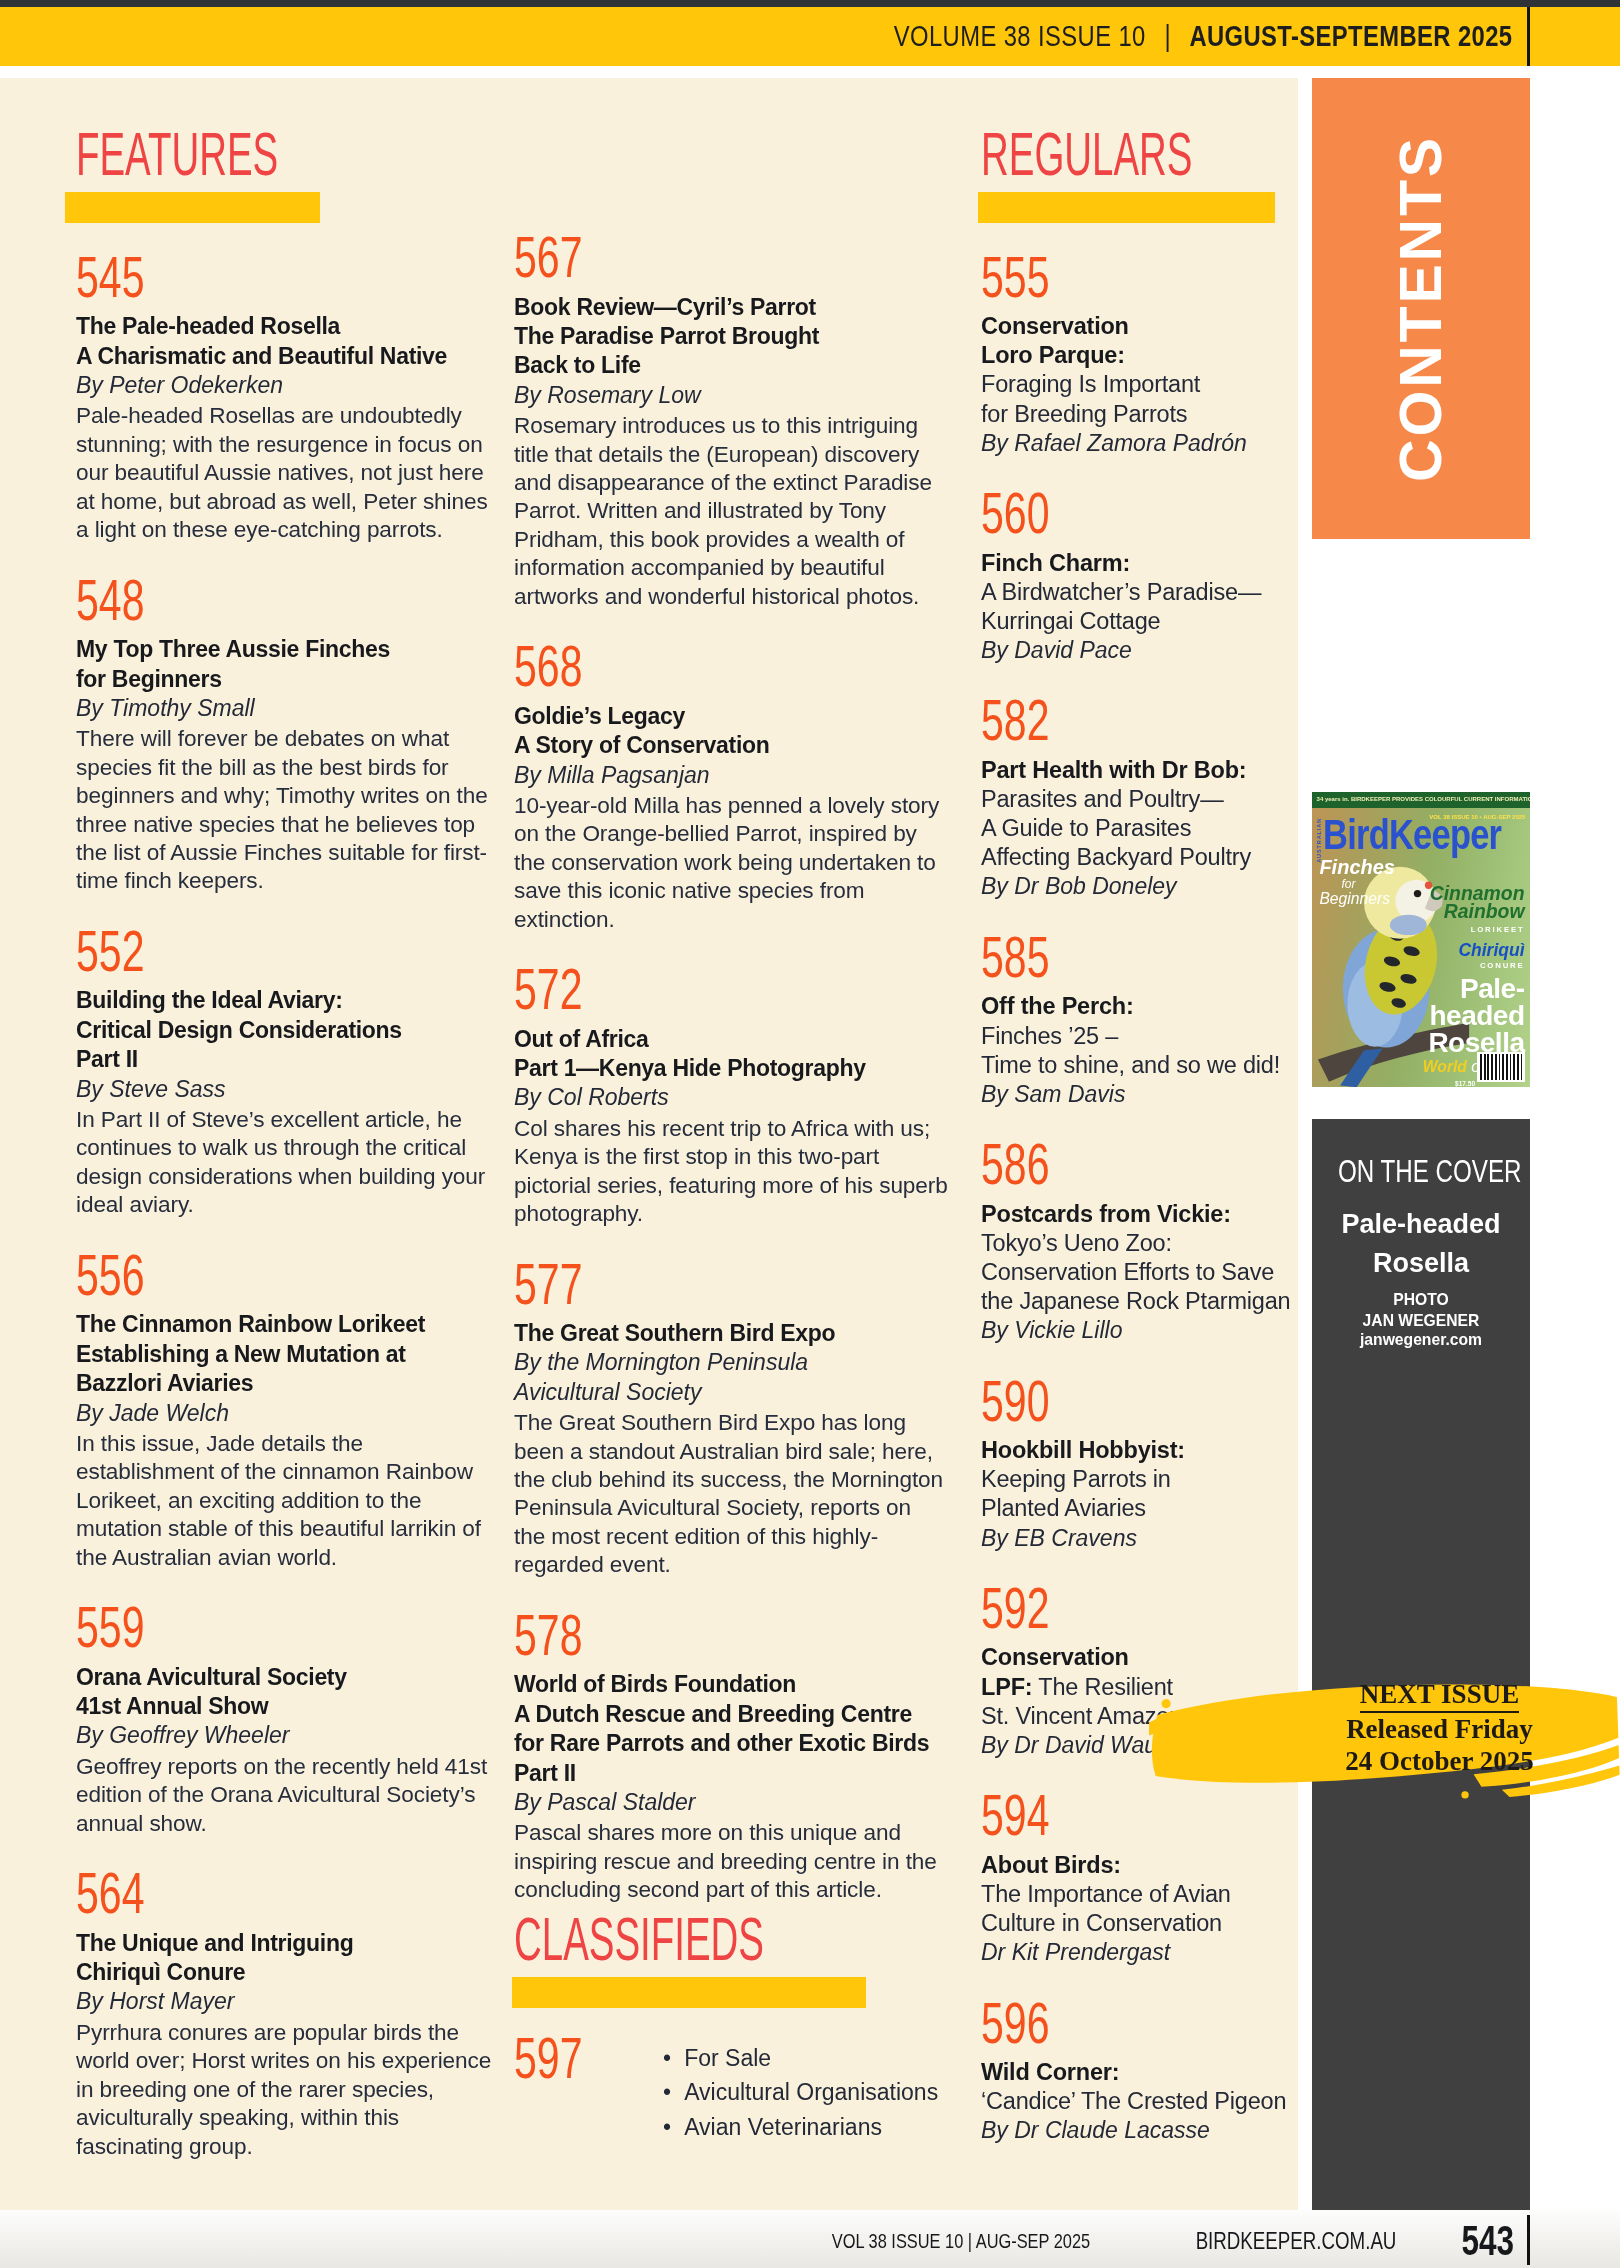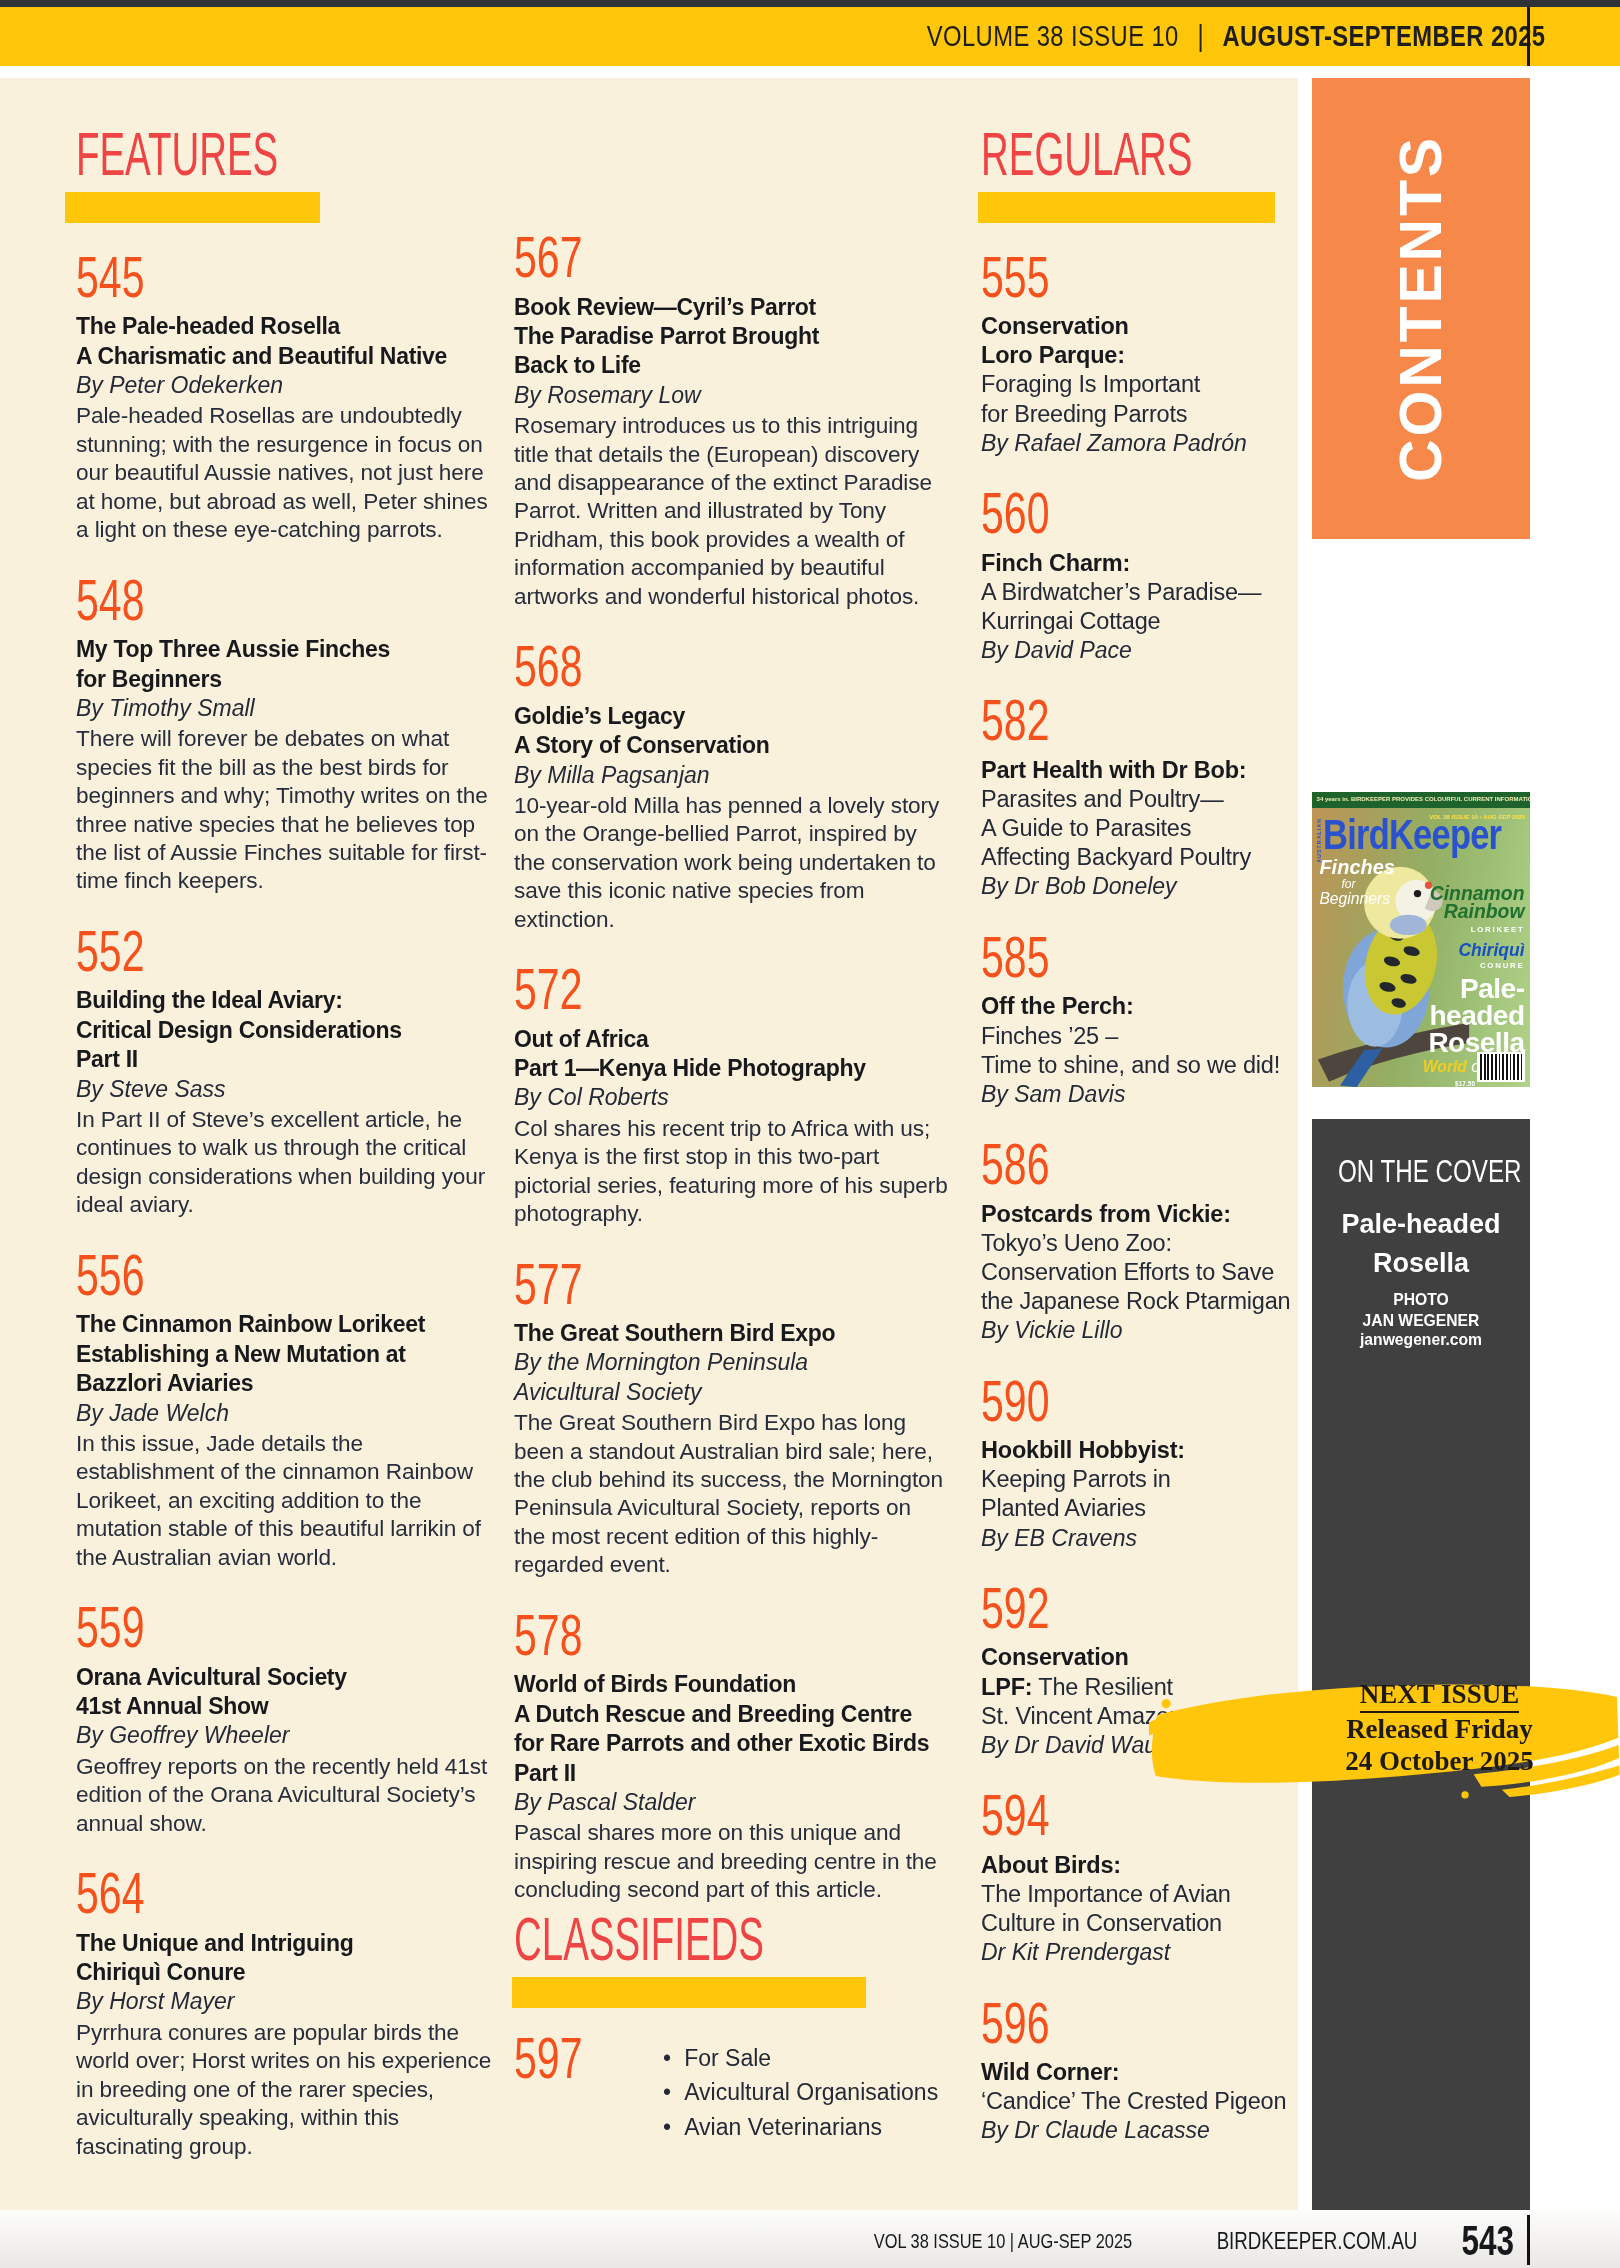--- a/index.html
+++ b/index.html
@@ -3,21 +3,21 @@
 <meta charset="utf-8">
 <style>
   * { margin:0; padding:0; box-sizing:border-box; }
   html,body { background:#ffffff; }
   .page { position:relative; width:1621px; height:2269px; background:#ffffff;
           font-family:"Liberation Sans", sans-serif; overflow:hidden; }
 
   
   .topstrip { position:absolute; top:0; left:0; width:100%; height:7.4px; background:#2F3337; }
   .topbar { position:absolute; top:7.4px; left:0; width:100%; height:59px; background:#FFC60A;
-            display:flex; align-items:center; justify-content:flex-end; padding-right:76px;
+            display:flex; align-items:center; justify-content:flex-end; padding-right:109px;
             color:#1E1E1E; font-size:29px; white-space:nowrap; }
   .topbar-inner { display:inline-block; transform:scaleX(.82); transform-origin:100% 50%; }
   .topbar .volume { font-weight:400; letter-spacing:0.5px; }
   .topbar .sep { margin:0 14.8px; font-weight:400; }
   .topbar .date { font-weight:800; letter-spacing:0.5px; }
   .topbar-line { position:absolute; top:7.4px; left:1527px; width:2.8px; height:59px; background:#141414; }
 
   
   .cream { position:absolute; top:78px; left:0; width:1298px; height:2132px; background:#FAF1DC; }
 
@@ -105,21 +105,21 @@
   .next-issue { position:absolute; left:1149px; top:1659px; width:472px; height:159px; }
   .ni-svg { position:absolute; left:0; top:0; }
   .ni-text { position:absolute; left:175px; top:18.5px; width:231px; text-align:center;
              font-family:"Liberation Serif", serif; font-weight:700; color:#1E1A16;
              font-size:27px; line-height:1.2; }
   .ni-title { display:inline-block; border-bottom:2.8px solid #1E1A16; padding-bottom:0.9px; }
 
   
   .footer { position:absolute; left:0; top:2210px; width:1621px; height:58px;
             background:linear-gradient(180deg,#FDFDFC,#E9E7E3); }
-  .footer-row { position:absolute; right:107px; top:7.4px; display:flex; align-items:center; gap:27px; color:#17181B; }
+  .footer-row { position:absolute; right:107px; top:7.4px; display:flex; align-items:center; gap:48px; color:#17181B; }
   .ft-issue { font-size:21px; transform:scaleX(.78); transform-origin:100% 50%; white-space:nowrap; }
   .ft-site { font-size:24px; transform:scaleX(.78); transform-origin:100% 50%; white-space:nowrap; }
   .ft-page { font-size:42px; font-weight:700; transform:scaleX(.75); transform-origin:100% 50%; }
   .footer-line { position:absolute; left:1527px; top:2215px; width:2.8px; height:50px; background:#111; }
 </style>
 </head>
 <body>
 
 <div class="page">
 

